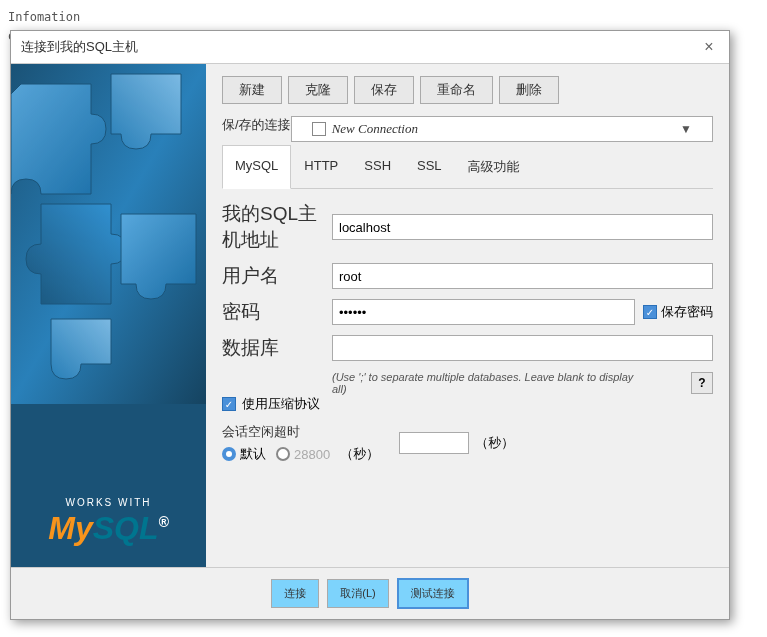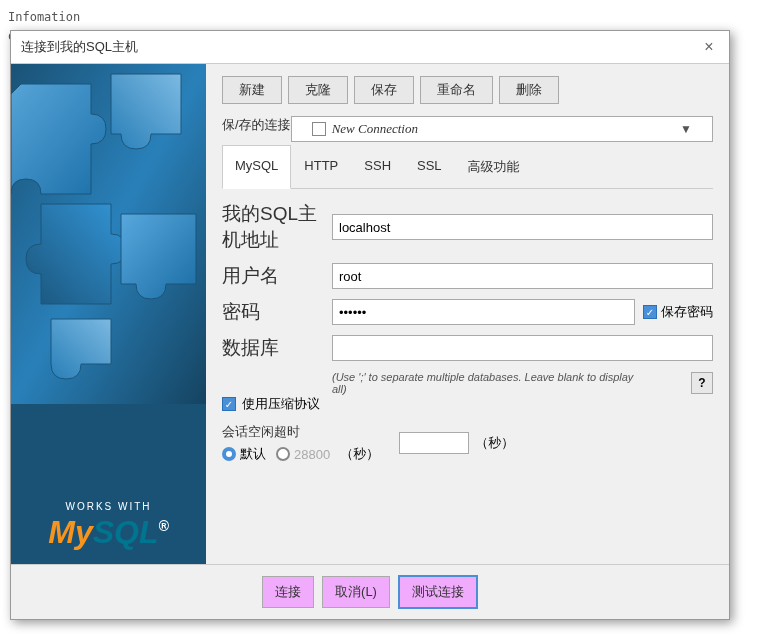--- a/index.html
+++ b/index.html
@@ -108,21 +108,21 @@
     }
 
     
     .puzzle-svg {
       position: absolute;
       top: 0; left: 0;
     }
 
     .mysql-logo-area {
       position: absolute;
-      bottom: 1px;
+      bottom: 8px;
       width: 195px;
       background: #1a5276;
       padding: 15px 10px;
       display: flex;
       flex-direction: column;
       align-items: center;
     }
 
     .works-with-text {
       color: #fff;
@@ -414,24 +414,24 @@
       padding: 10px 16px;
       display: flex;
       align-items: center;
       justify-content: center;
       gap: 8px;
       background: #f0f0f0;
     }
 
     .footer-btn {
       padding: 6px 12px;
-      font-size: 13px;
+      font-size: 11px;
       font-family: inherit;
       border: 1px solid #aaa;
-      background: #f0abfc;
+      background: #7dd3fc;
       cursor: pointer;
       color: #333;
     }
 
     .footer-btn.primary {
       border: 2px solid #4a90d9;
     }
 
     
     .disabled-text {

